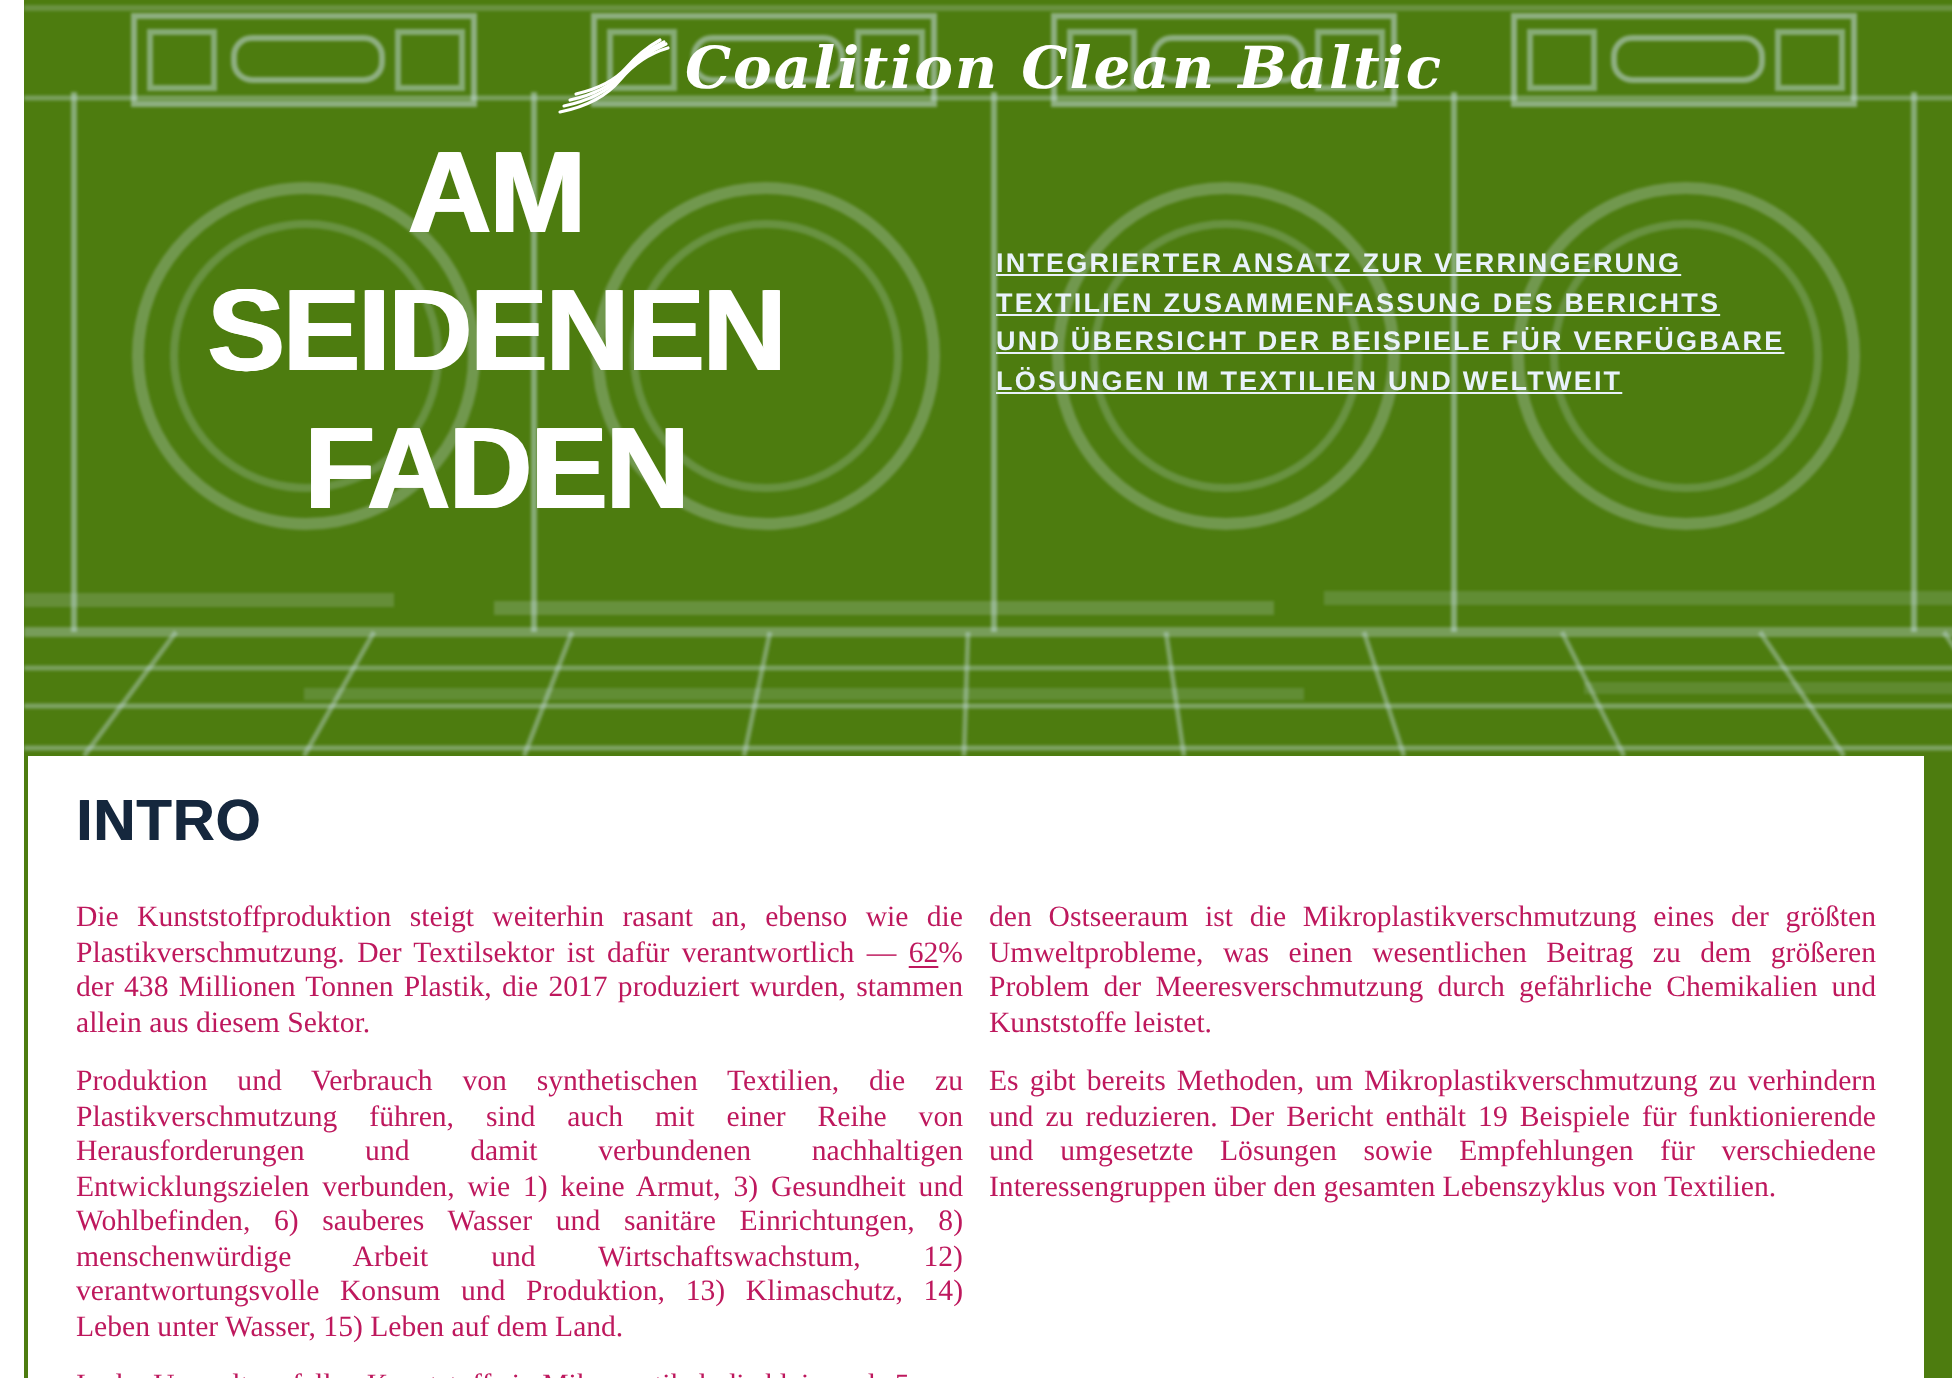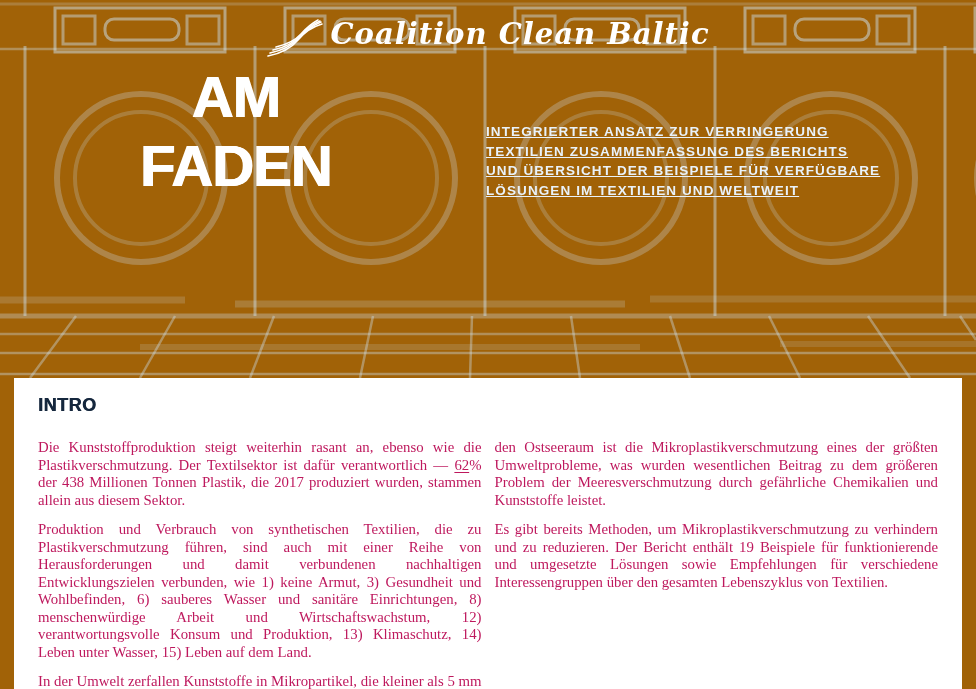--- a/index.html
+++ b/index.html
@@ -1,42 +1,42 @@
 <!DOCTYPE html>
 <html><head>
 <meta charset="utf-8">
 <style>
   html,body{margin:0;padding:0;background:#fff;}
   body{width:976px;height:689px;overflow:hidden;position:relative;
        font-family:"Liberation Sans",sans-serif;}
   .page{position:absolute;inset:0;}
 
   
-  .hero{position:absolute;inset:0;background:#a16207;overflow:hidden;}
+  .hero{position:absolute;inset:0;background:#4d7c0f;overflow:hidden;margin-left:12px;}
   .blueprint{position:absolute;left:0;top:0;}
 
   .logo{position:absolute;left:0;top:10px;width:976px;height:48px;
         display:flex;align-items:center;justify-content:center;gap:6px;}
   .logo .swoosh{margin-top:10px;}
   .logo .brand-text{font-family:"DejaVu Serif","Liberation Serif",serif;
         font-style:italic;font-weight:bold;font-size:29px;color:#ffffff;
         letter-spacing:1px;white-space:nowrap;}
 
   .title{position:absolute;left:0;top:62px;width:472px;text-align:center;
          color:#ffffff;font-size:58px;line-height:69px;font-weight:900;
          letter-spacing:-1px;
          text-shadow:0.6px 0 0 #fff,-0.6px 0 0 #fff;}
   .subtitle{position:absolute;left:486px;top:122px;width:450px;
             color:#E9F2FA;font-size:13.5px;line-height:19.5px;font-weight:bold;
             letter-spacing:1.1px;text-decoration:underline;}
 
   
   .panel{position:absolute;left:14px;right:14px;top:378px;bottom:0;
          background:#ffffff;padding:17px 24px 0 24px;box-sizing:border-box;}
-  .panel h1{margin:0;font-size:18px;font-weight:900;letter-spacing:0.5px;
+  .panel h1{margin:0;font-size:29px;font-weight:900;letter-spacing:0.5px;
             color:#15273D;text-shadow:0.4px 0 0 #15273D;}
   .cols{display:flex;gap:13px;margin-top:23px;}
   .col{flex:1 1 0;min-width:0;}
   .col p{margin:0 0 12px 0;font-family:"Liberation Serif",serif;
          font-size:14.8px;line-height:17.5px;color:#be185d;
          text-align:justify;text-justify:inter-word;}
   .col p .u{text-decoration:underline;text-underline-offset:2px;cursor:pointer;}
 </style>
 </head>
 <body>
@@ -105,39 +105,40 @@
           <path d="M4 35 Q 23 31 33 20 T 55 4"></path>
           <path d="M7 32 Q 25 28 34 18 T 54 3"></path>
           <path d="M10 29 Q 27 25 35 16 T 52 2"></path>
         </g>
       </svg>
       <span class="brand-text">Coalition Clean Baltic</span>
     </div>
 
     <div class="title">
         <div>AM</div>
+        <div>SEIDENEN</div>
         <div>FADEN</div>
       </div>
 
     <div class="subtitle">
         <div>INTEGRIERTER ANSATZ ZUR VERRINGERUNG</div>
         <div>TEXTILIEN ZUSAMMENFASSUNG DES BERICHTS</div>
         <div>UND ÜBERSICHT DER BEISPIELE FÜR VERFÜGBARE</div>
         <div>LÖSUNGEN IM TEXTILIEN UND WELTWEIT</div>
       </div>
   </div>
 
   <div class="panel">
     <h1>INTRO</h1>
     <div class="cols">
       <div class="col">
           <p>Die Kunststoffproduktion steigt weiterhin rasant an, ebenso wie die Plastikverschmutzung. Der Textilsektor ist dafür verantwortlich — <span class="u">62</span>% der 438 Millionen Tonnen Plastik, die 2017 produziert wurden, stammen allein aus diesem Sektor.</p>
           <p>Produktion und Verbrauch von synthetischen Textilien, die zu Plastikverschmutzung führen, sind auch mit einer Reihe von Herausforderungen und damit verbundenen nachhaltigen Entwicklungszielen verbunden, wie 1) keine Armut, 3) Gesundheit und Wohlbefinden, 6) sauberes Wasser und sanitäre Einrichtungen, 8) menschenwürdige Arbeit und Wirtschaftswachstum, 12) verantwortungsvolle Konsum und Produktion, 13) Klimaschutz, 14) Leben unter Wasser, 15) Leben auf dem Land.</p>
           <p>In der Umwelt zerfallen Kunststoffe in Mikropartikel, die kleiner als 5 mm (Mikroplastik) oder sogar kleiner als 0,1 Mikrometer (Nanoplastik) sind. Für</p>
         </div>
       <div class="col">
-          <p>den Ostseeraum ist die Mikroplastikverschmutzung eines der größten Umweltprobleme, was wurden wesentlichen Beitrag zu dem größeren Problem der Meeresverschmutzung durch gefährliche Chemikalien und Kunststoffe leistet.</p>
+          <p>den Ostseeraum ist die Mikroplastikverschmutzung eines der größten Umweltprobleme, was einen wesentlichen Beitrag zu dem größeren Problem der Meeresverschmutzung durch gefährliche Chemikalien und Kunststoffe leistet.</p>
           <p>Es gibt bereits Methoden, um Mikroplastikverschmutzung zu verhindern und zu reduzieren. Der Bericht enthält 19 Beispiele für funktionierende und umgesetzte Lösungen sowie Empfehlungen für verschiedene Interessengruppen über den gesamten Lebenszyklus von Textilien.</p>
         </div>
     </div>
   </div>
 
 </div>
 
 </body></html>

